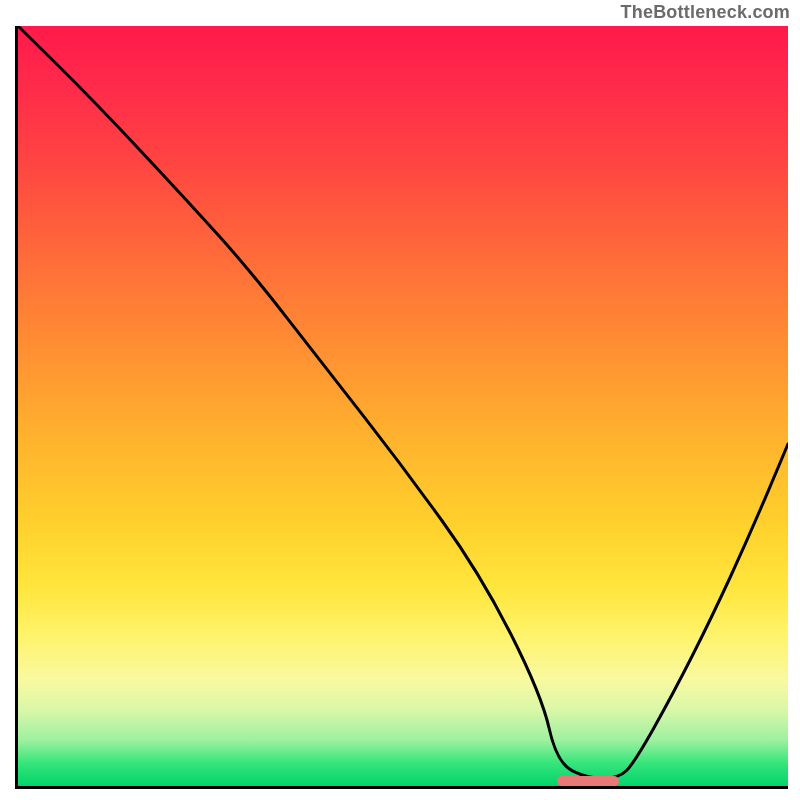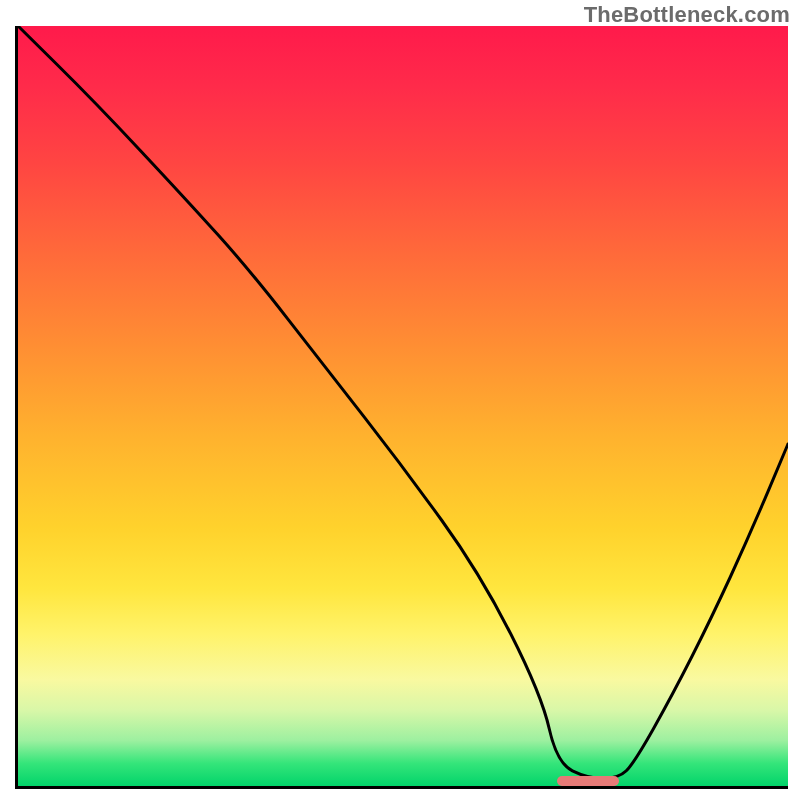--- a/index.html
+++ b/index.html
@@ -13,21 +13,21 @@
   }
   .chart-wrap {
     position: relative;
     width: 800px;
     height: 800px;
   }
   .watermark {
     position: absolute;
     top: 2px;
     right: 10px;
-    font-size: 22px;
+    font-size: 18px;
     font-weight: 600;
     color: #6b6b6b;
     letter-spacing: 0.2px;
     z-index: 10;
   }
   .plot-area {
     position: absolute;
     left: 15px;
     top: 26px;
     width: 770px;

